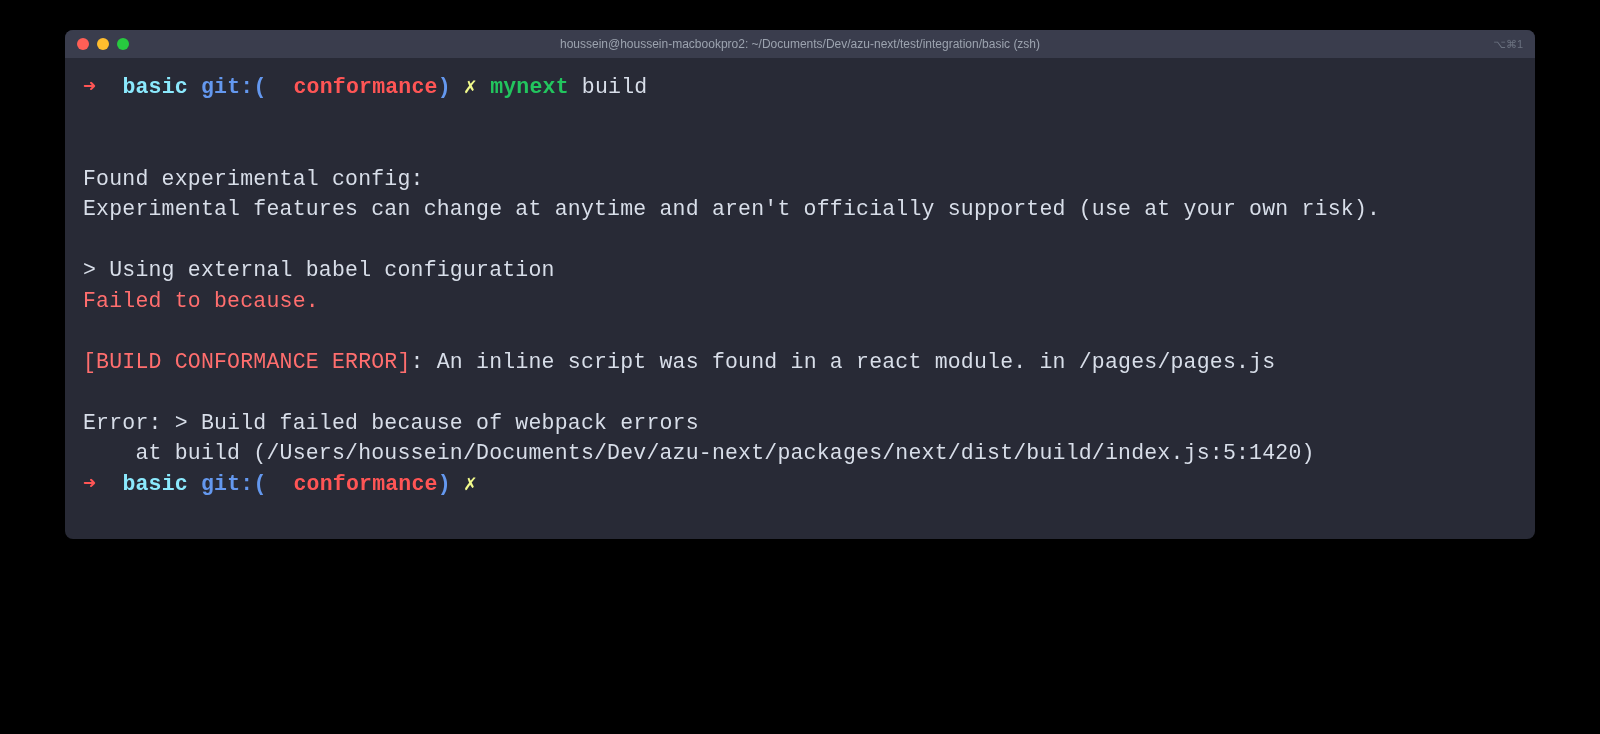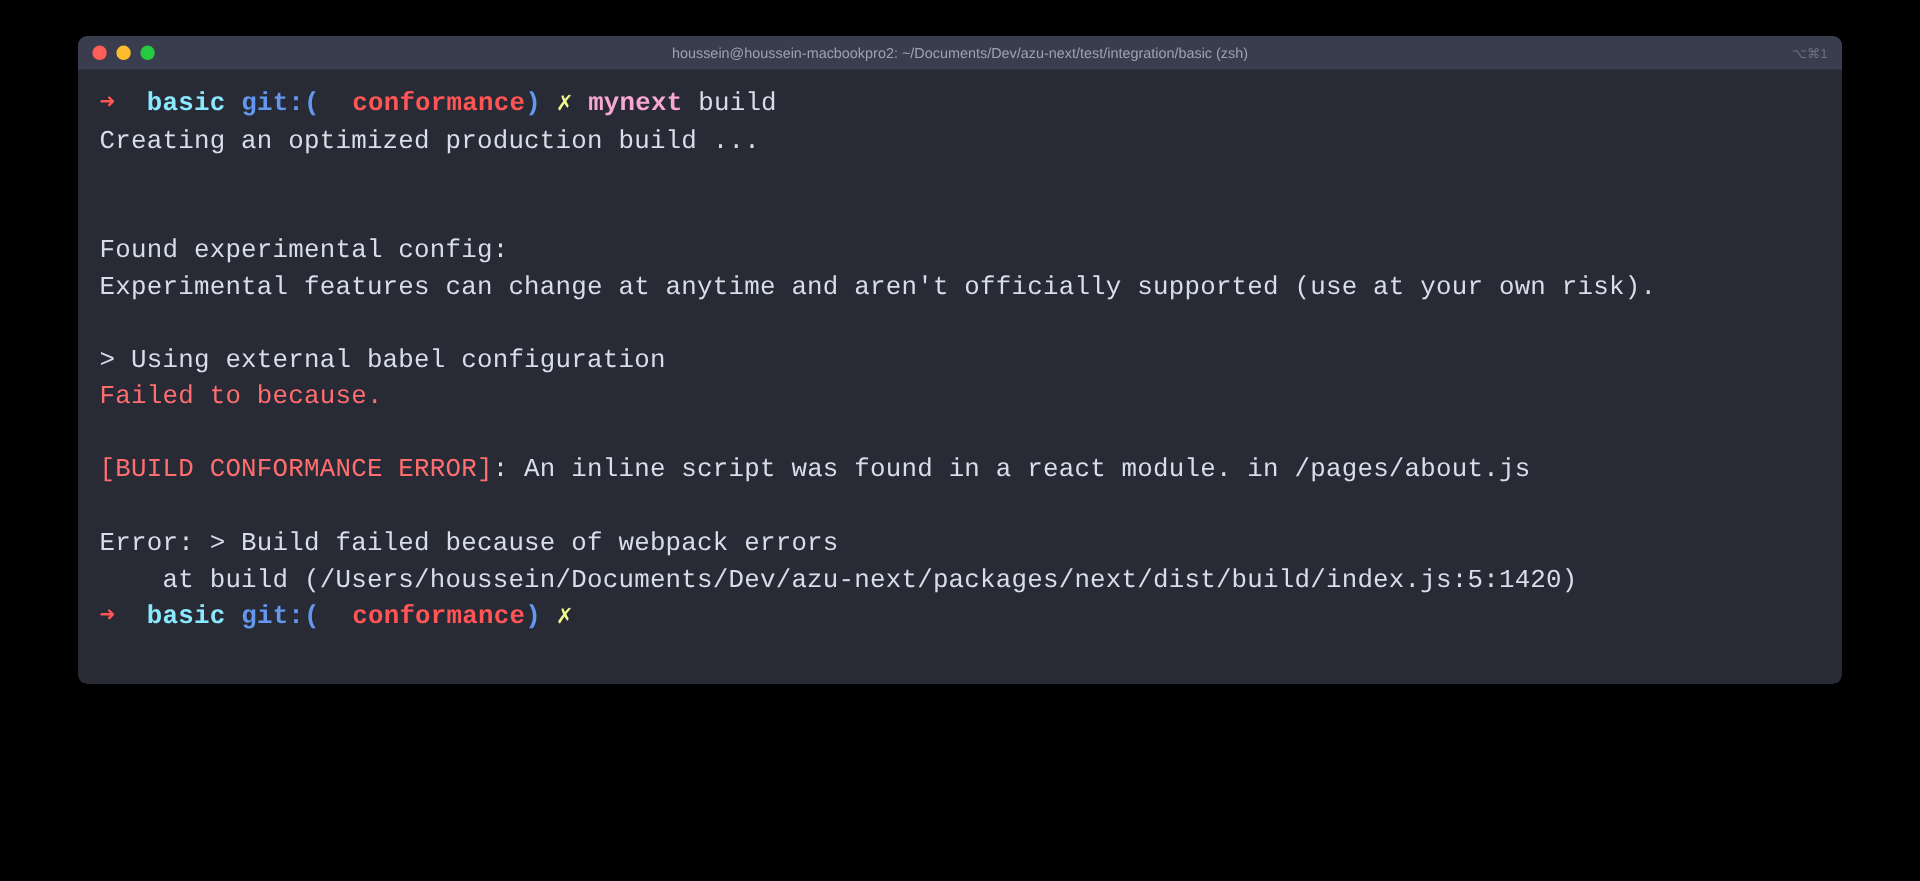--- a/index.html
+++ b/index.html
@@ -96,21 +96,21 @@
       font-weight: bold;
     }
     
     .red-text {
       color: #ff5555;
       font-weight: bold;
       margin-left: 27px;
     }
     
     .green-text {
-      color: #f9a8d4;
+      color: #22c55e;
       font-weight: bold;
       text-align: right;
     }
     
     .yellow-text {
       color: #f1fa8c;
       font-weight: bold;
     }
     
     .default {
@@ -130,28 +130,27 @@
       <div class="traffic-light red"></div>
       <div class="traffic-light yellow"></div>
       <div class="traffic-light green"></div>
     </div>
     <div class="window-title">houssein@houssein-macbookpro2: ~/Documents/Dev/azu-next/test/integration/basic (zsh)</div>
     <div class="shell-indicator">⌥⌘1</div>
   </div>
 
   <div class="terminal-body">
     <div class="line"><span class="prompt-arrow">➜</span><span class="default">  </span><span class="cyan">basic</span><span class="default"> </span><span class="blue">git:(</span><span class="red-text">conformance</span><span class="blue">)</span><span class="default"> </span><span class="yellow-text">✗</span><span class="default"> </span><span class="green-text">mynext</span><span class="default"> </span><span class="default">build</span></div>
-    <div class="line default">Creating an optimized production build ...</div>
     <div class="line default">&nbsp;</div>
     <div class="line default">&nbsp;</div>
     <div class="line default">Found experimental config:</div>
     <div class="line default">Experimental features can change at anytime and aren't officially supported (use at your own risk).</div>
     <div class="line default">&nbsp;</div>
     <div class="line default">&gt; Using external babel configuration</div>
     <div class="line error-red">Failed to because.</div>
     <div class="line default">&nbsp;</div>
-    <div class="line"><span class="error-red">[BUILD CONFORMANCE ERROR]</span><span class="default">: An inline script was found in a react module. in /pages/about.js</span></div>
+    <div class="line"><span class="error-red">[BUILD CONFORMANCE ERROR]</span><span class="default">: An inline script was found in a react module. in /pages/pages.js</span></div>
     <div class="line default">&nbsp;</div>
     <div class="line default">Error: &gt; Build failed because of webpack errors</div>
     <div class="line default">    at build (/Users/houssein/Documents/Dev/azu-next/packages/next/dist/build/index.js:5:1420)</div>
     <div class="line"><span class="prompt-arrow">➜</span><span class="default">  </span><span class="cyan">basic</span><span class="default"> </span><span class="blue">git:(</span><span class="red-text">conformance</span><span class="blue">)</span><span class="default"> </span><span class="yellow-text">✗</span></div>
   </div>
 </div>
 
 </body></html>

